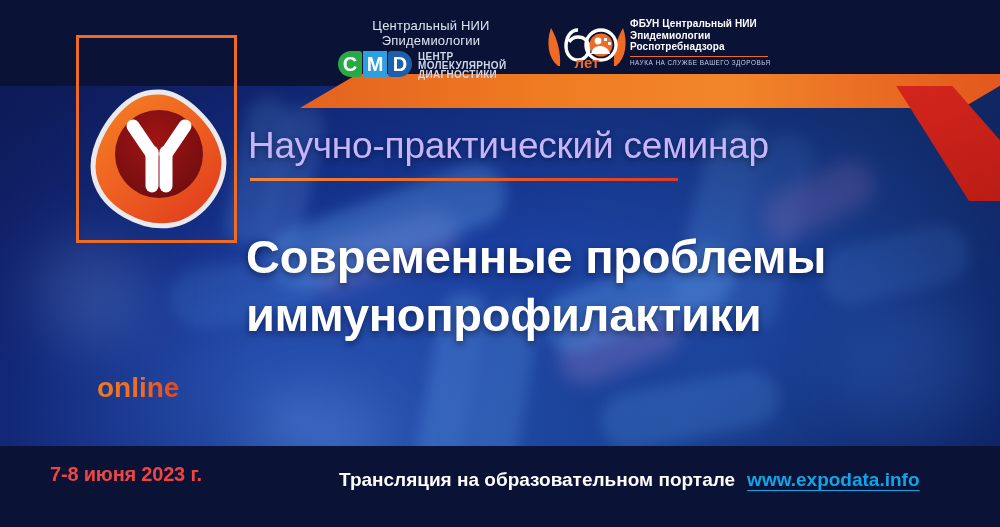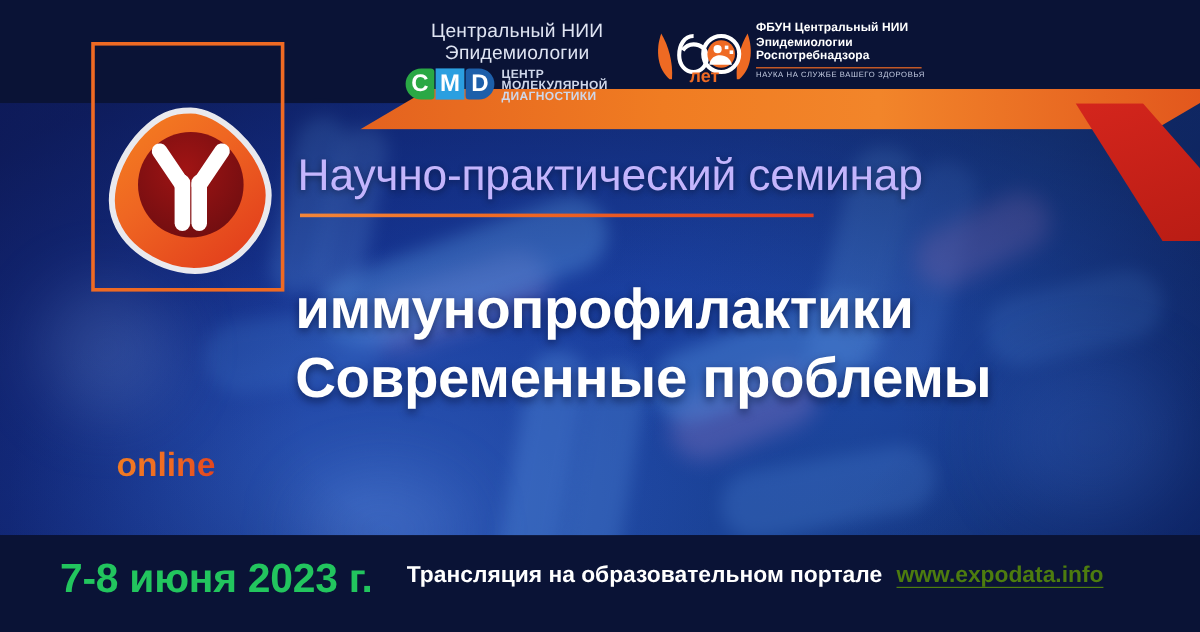--- a/index.html
+++ b/index.html
@@ -60,21 +60,21 @@
   }
 
   
   .logo-ab{position:absolute;left:86px;top:86px;width:146px;height:146px;}
 
   
   .logos{position:absolute;left:0;top:0;width:1000px;height:88px;}
 
   .cmd{position:absolute;left:338px;top:18px;width:190px;height:56px;color:#fff;}
   .cmd .cmd-top{
-    font-size:16px;letter-spacing:.2px;color:#dfe4f2;text-align:center;width:186px;
+    font-size:13px;letter-spacing:.2px;color:#dfe4f2;text-align:center;width:186px;
     margin:0 0 3px 0;
   }
   .cmd .cmd-row{display:flex;align-items:flex-start;}
   .cmd-letters{display:flex;gap:1px;}
   .cmd-letters span{
     width:24px;height:26px;display:flex;align-items:center;justify-content:center;
     color:#fff;font-weight:bold;font-size:20px;line-height:1;
   }
   .cmd-c{background:#2aa845;border-radius:13px 3px 3px 13px;}
   .cmd-m{background:#2b9fe0;}
@@ -116,30 +116,30 @@
   .online{
     position:absolute;left:97px;top:372px;
     font-size:28px;font-weight:bold;
     background:linear-gradient(95deg,#f07c22 0%,#ef6a23 55%,#e2451f 100%);
     -webkit-background-clip:text;background-clip:text;color:transparent;
     text-shadow:none;
   }
 
   .dates{
     position:absolute;left:50px;top:463px;
-    font-size:34px;font-weight:bold;color:#22c55e;
+    font-size:20px;font-weight:bold;color:#ef4444;
     letter-spacing:-.2px;white-space:nowrap;
   }
 
   .broadcast{
     position:absolute;left:339px;top:469px;
     font-size:19px;color:#ffffff;font-weight:bold;white-space:nowrap;
   }
   .broadcast .url{
-    margin-left:12px;text-decoration:underline;text-underline-offset:4px;color:#4d7c0f;
+    margin-left:12px;text-decoration:underline;text-underline-offset:4px;color:#0ea5e9;
   }
 </style>
 </head>
 <body>
 
 <div class="banner">
 
   <div class="bg-top"></div>
   <div class="bg-mid"></div>
 
@@ -240,22 +240,22 @@
         <div class="cnii-tag">НАУКА НА СЛУЖБЕ ВАШЕГО ЗДОРОВЬЯ</div>
       </div>
     </div>
 
   </div>
 
   <div class="subtitle">Научно-практический семинар</div>
   <div class="subtitle-rule"></div>
 
   <div class="headline">
+    <div>Современные проблемы</div>
     <div>иммунопрофилактики</div>
-    <div>Современные проблемы</div>
   </div>
 
   <div class="online">online</div>
 
   <div class="dates">7-8 июня 2023 г.</div>
 
   <div class="broadcast">
     <span>Трансляция на образовательном портале</span><span class="url">www.expodata.info</span>
   </div>
 

